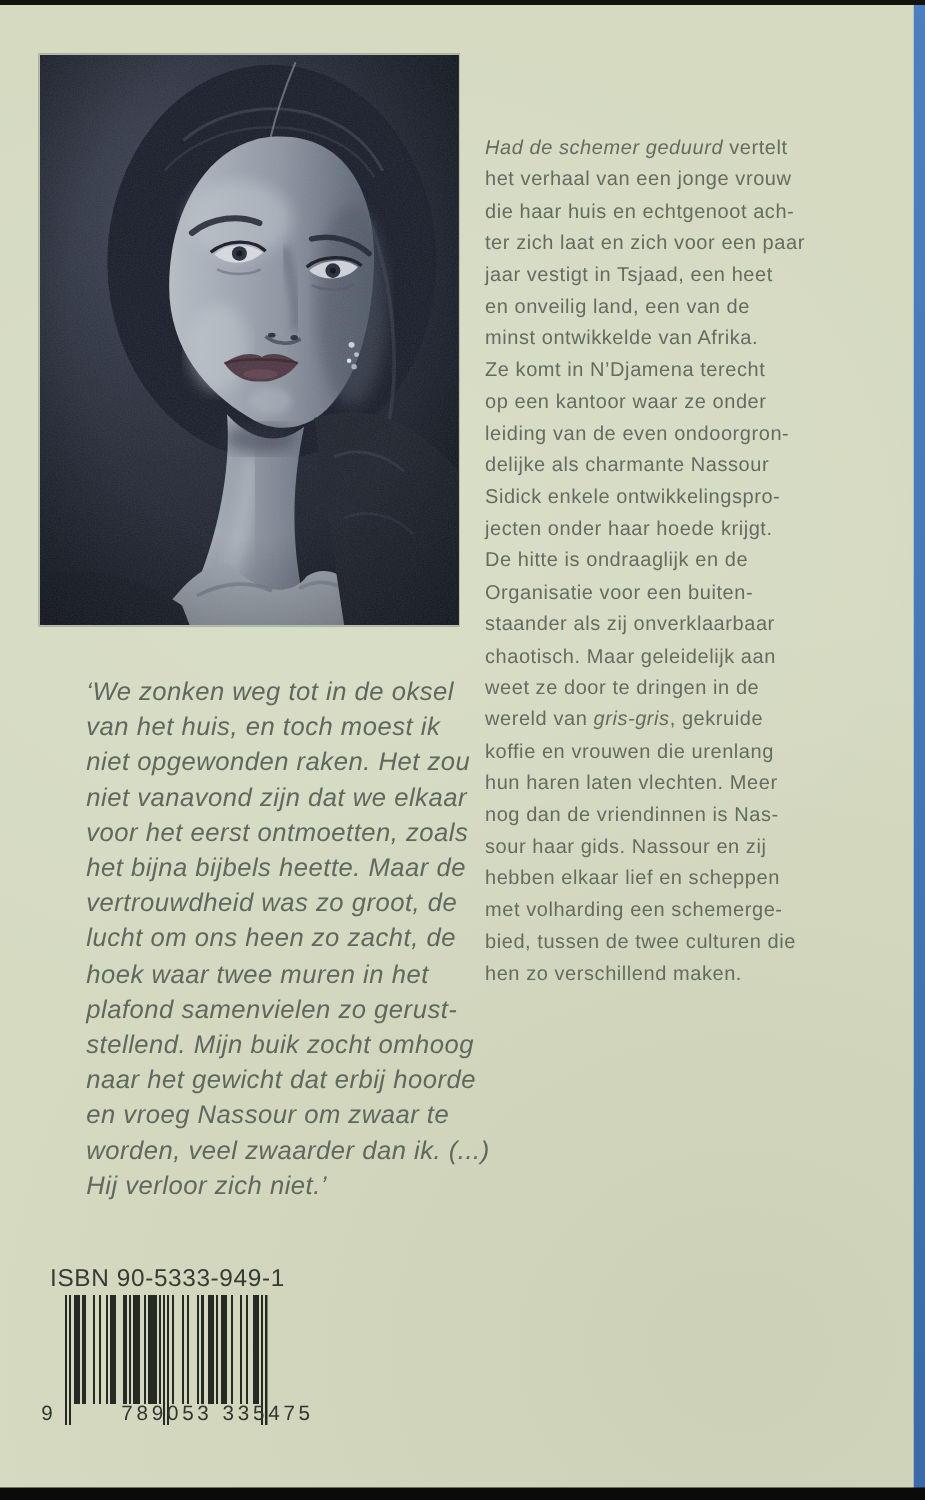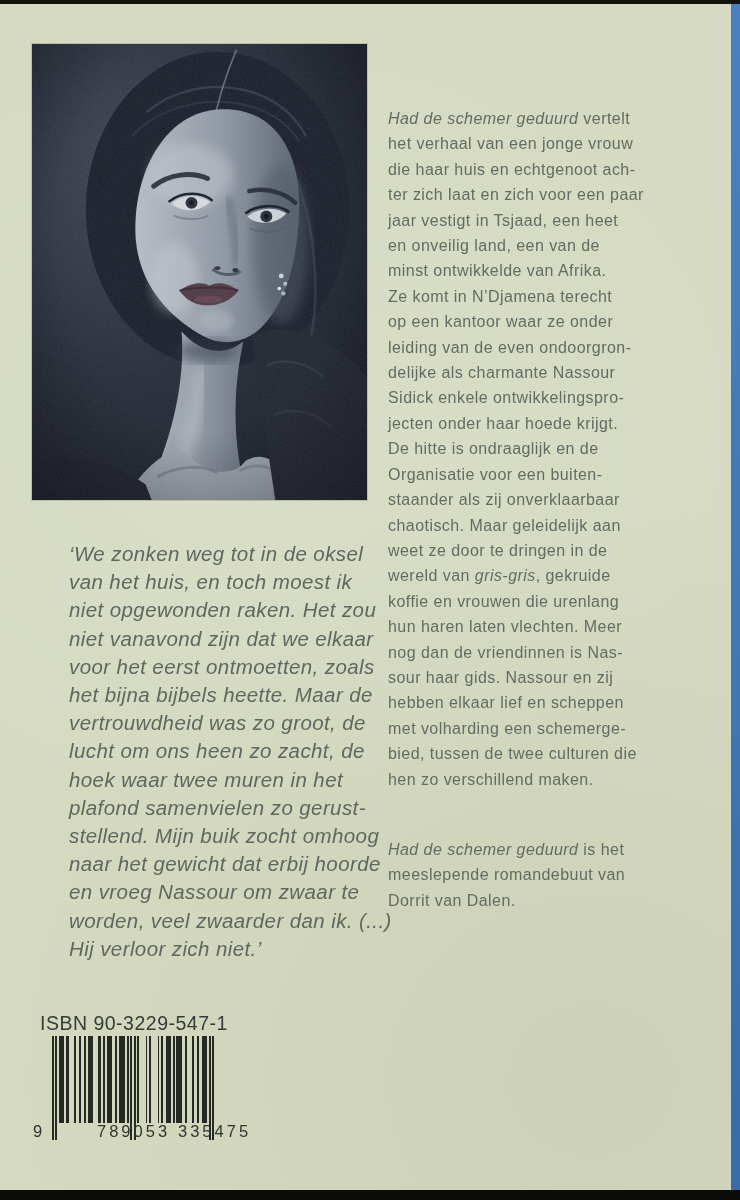--- a/index.html
+++ b/index.html
@@ -181,26 +181,23 @@
 weet ze door te dringen in de
 wereld van </span><em>gris-gris</em><span>, gekruide
 koffie en vrouwen die urenlang
 hun haren laten vlechten. Meer
 nog dan de vriendinnen is Nas-
 sour haar gids. Nassour en zij
 hebben elkaar lief en scheppen
 met volharding een schemerge-
 bied, tussen de twee culturen die
 hen zo verschillend maken.</span></p>
-    <p class="credit"><em>Had de schemer geduurd</em><span> is het
-meeslepende romandebuut van
-Dorrit van Dalen.</span></p>
   </div>
 
-  <div class="isbn">ISBN 90-3229-547-1</div>
+  <div class="isbn">ISBN 90-5333-949-1</div>
 
   <div class="barcode">
     <svg id="bars" viewBox="0 0 95 62" preserveAspectRatio="none" shape-rendering="crispEdges">
         <rect x="0" y="0" width="1" height="62" fill="#262a25"></rect>
         <rect x="2" y="0" width="1" height="62" fill="#262a25"></rect>
         <rect x="4" y="0" width="3" height="52" fill="#262a25"></rect>
         <rect x="8" y="0" width="2" height="52" fill="#262a25"></rect>
         <rect x="13" y="0" width="1" height="52" fill="#262a25"></rect>
         <rect x="16" y="0" width="1" height="52" fill="#262a25"></rect>
         <rect x="19" y="0" width="1" height="52" fill="#262a25"></rect>

